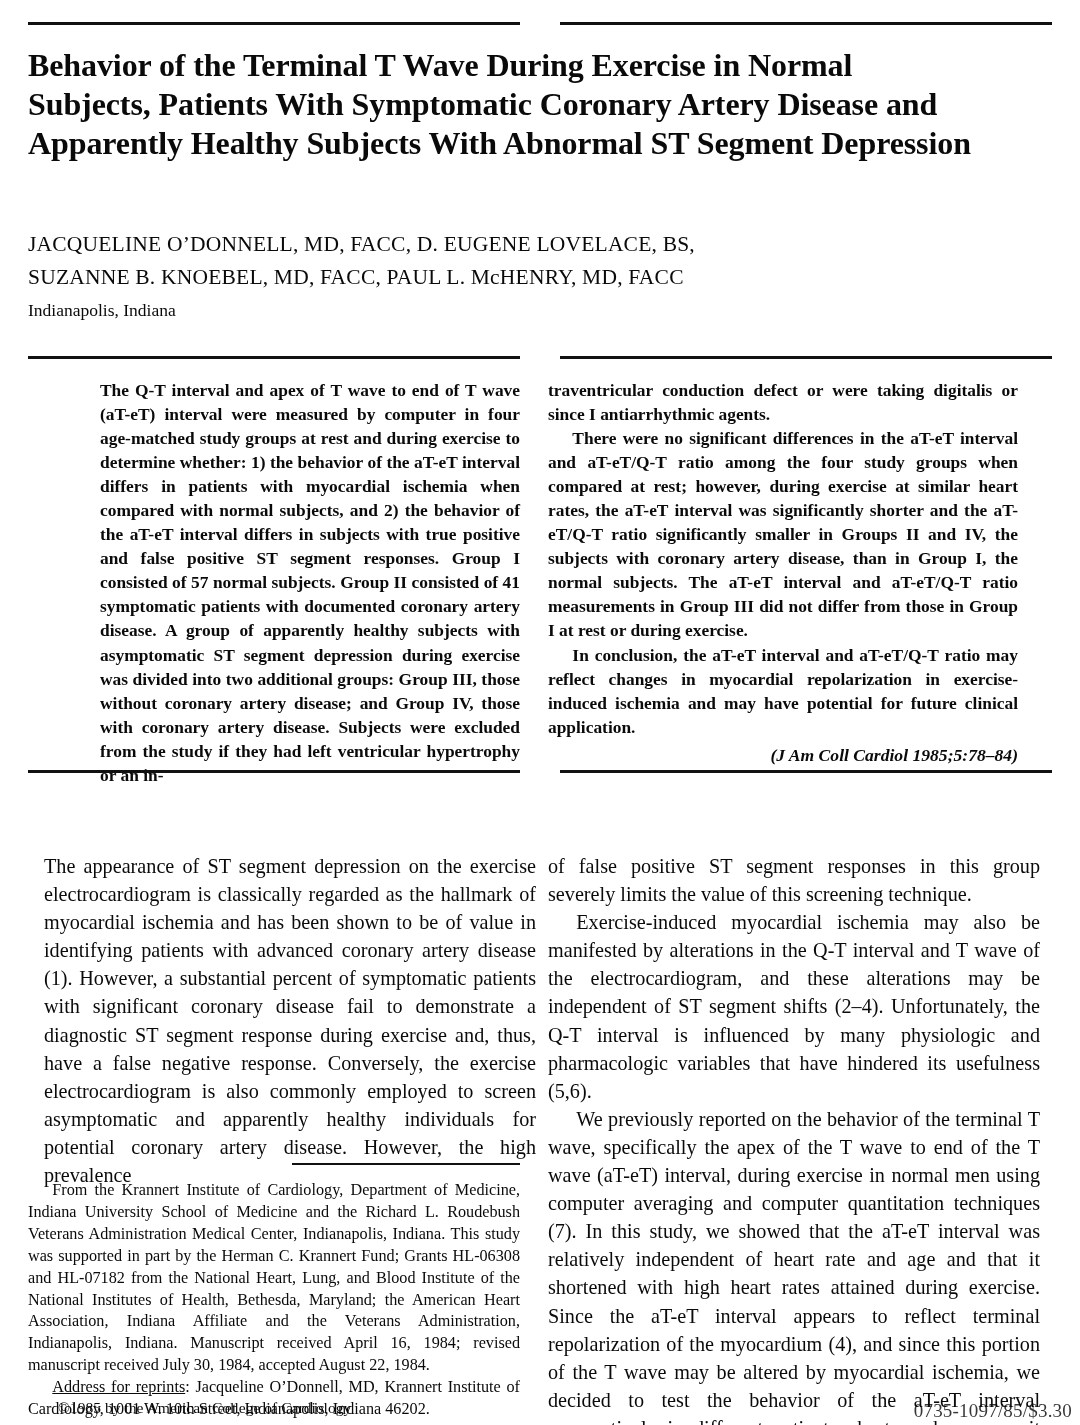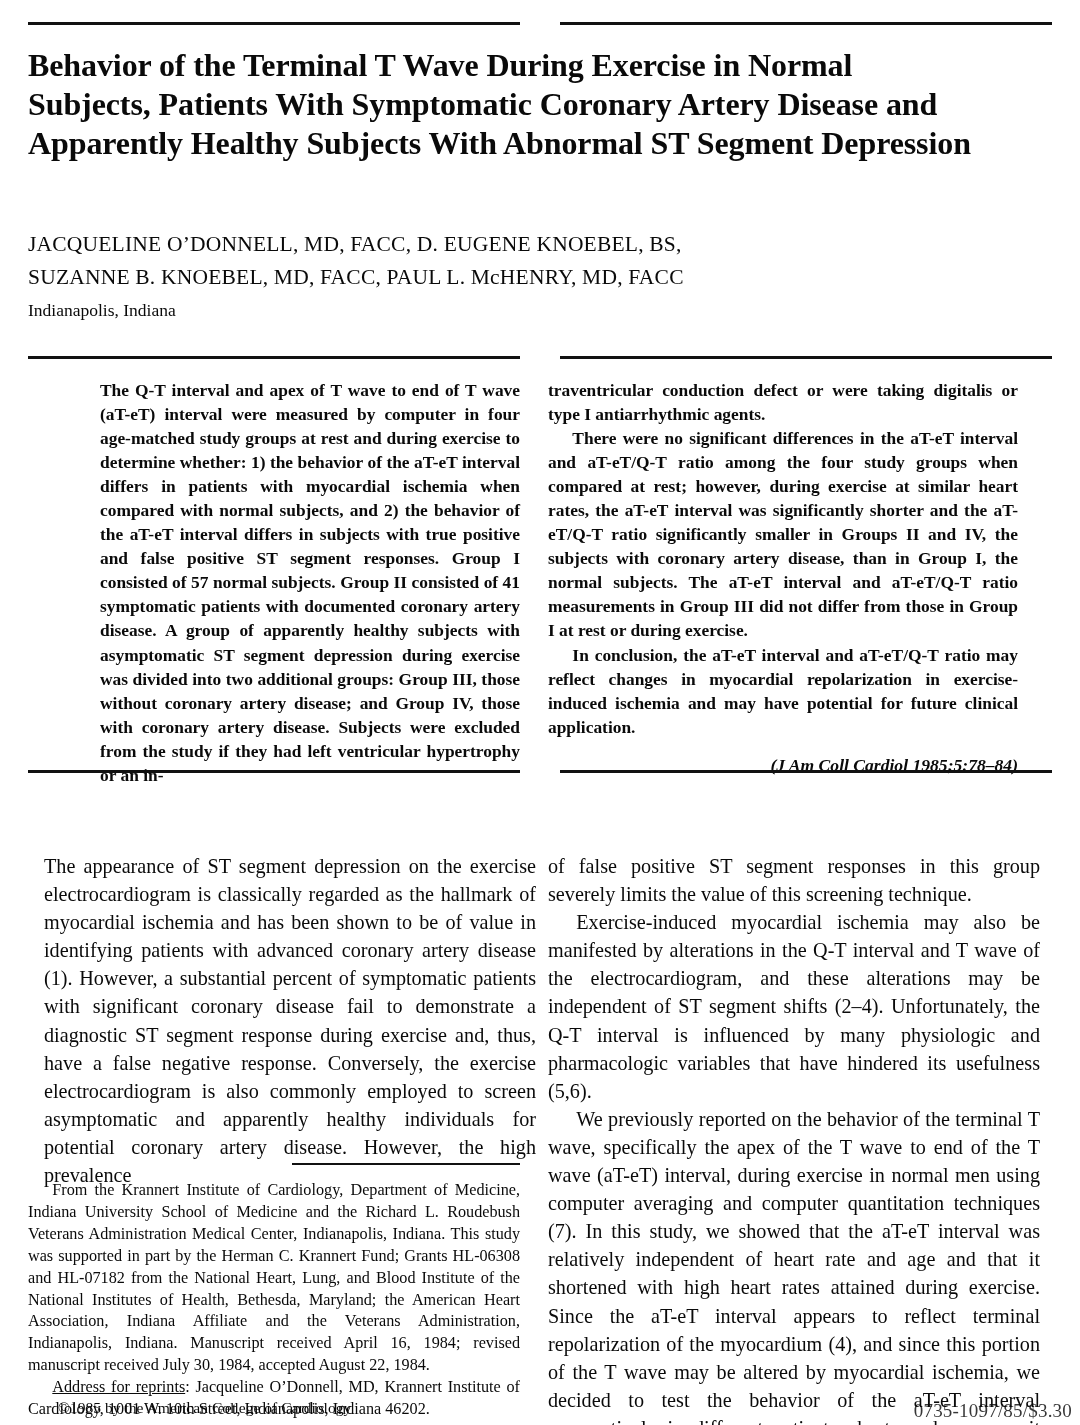--- a/index.html
+++ b/index.html
@@ -115,21 +115,21 @@
     width: 420px;
     font-family: Liberation Serif, serif;
   }
   .abstract.right {
     left: 548px;
     width: 470px;
   }
   .abstract p { margin: 0; text-indent: 0; }
   .abstract p + p { text-indent: 1.4em; }
   .citation {
-    margin-top: 14px;
+    margin-top: 4px;
     text-align: right;
     font-style: italic;
     font-weight: bold;
     font-size: 17.6px;
   }
 
   
   .body-col {
     position: absolute;
     top: 852px;
@@ -195,37 +195,37 @@
     <div class="rule"></div>
   </div>
 
   <h1 class="title title-block">
     <span class="title-line">Behavior of the Terminal T Wave During Exercise in Normal</span>
     <span class="title-line">Subjects, Patients With Symptomatic Coronary Artery Disease and</span>
     <span class="title-line">Apparently Healthy Subjects With Abnormal ST Segment Depression</span>
   </h1>
 
   <div class="authors">
-    <span class="author-line">JACQUELINE O’DONNELL, MD, FACC, D. EUGENE KNOEBEL, BS,</span>
+    <span class="author-line">JACQUELINE O’DONNELL, MD, FACC, D. EUGENE LOVELACE, BS,</span>
     <span class="author-line">SUZANNE B. KNOEBEL, MD, FACC, PAUL L. McHENRY, MD, FACC</span>
   </div>
 
   <div class="affiliation">Indianapolis, Indiana</div>
 
   <div class="abstract-rules-top">
     <div class="rule"></div>
     <div class="rule"></div>
   </div>
 
   <div class="abstract left">
     <p>The Q-T interval and apex of T wave to end of T wave (aT-eT) interval were measured by computer in four age-matched study groups at rest and during exercise to determine whether: 1) the behavior of the aT-eT interval differs in patients with myocardial ischemia when compared with normal subjects, and 2) the behavior of the aT-eT interval differs in subjects with true positive and false positive ST segment responses. Group I consisted of 57 normal subjects. Group II consisted of 41 symptomatic patients with documented coronary artery disease. A group of apparently healthy subjects with asymptomatic ST segment depression during exercise was divided into two additional groups: Group III, those without coronary artery disease; and Group IV, those with coronary artery disease. Subjects were excluded from the study if they had left ventricular hypertrophy or an in-</p>
   </div>
 
   <div class="abstract right">
-    <p>traventricular conduction defect or were taking digitalis or type I antiarrhythmic agents.</p>
+    <p>traventricular conduction defect or were taking digitalis or since I antiarrhythmic agents.</p>
     <p>There were no significant differences in the aT-eT interval and aT-eT/Q-T ratio among the four study groups when compared at rest; however, during exercise at similar heart rates, the aT-eT interval was significantly shorter and the aT-eT/Q-T ratio significantly smaller in Groups II and IV, the subjects with coronary artery disease, than in Group I, the normal subjects. The aT-eT interval and aT-eT/Q-T ratio measurements in Group III did not differ from those in Group I at rest or during exercise.</p>
     <p>In conclusion, the aT-eT interval and aT-eT/Q-T ratio may reflect changes in myocardial repolarization in exercise-induced ischemia and may have potential for future clinical application.</p>
     <div class="citation">(J Am Coll Cardiol 1985;5:78–84)</div>
   </div>
 
   <div class="abstract-rules-bottom">
     <div class="rule"></div>
     <div class="rule"></div>
   </div>
 

